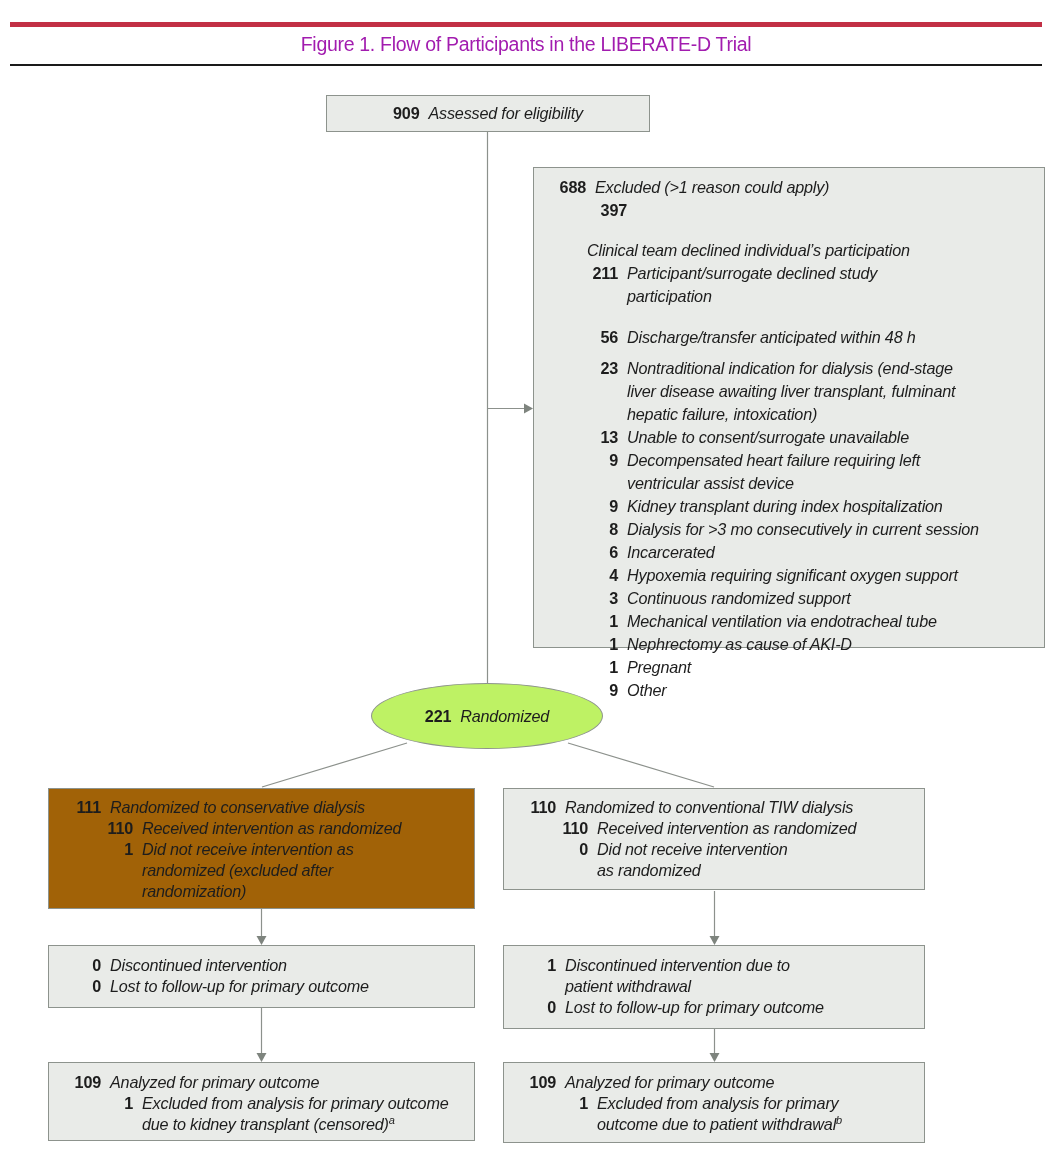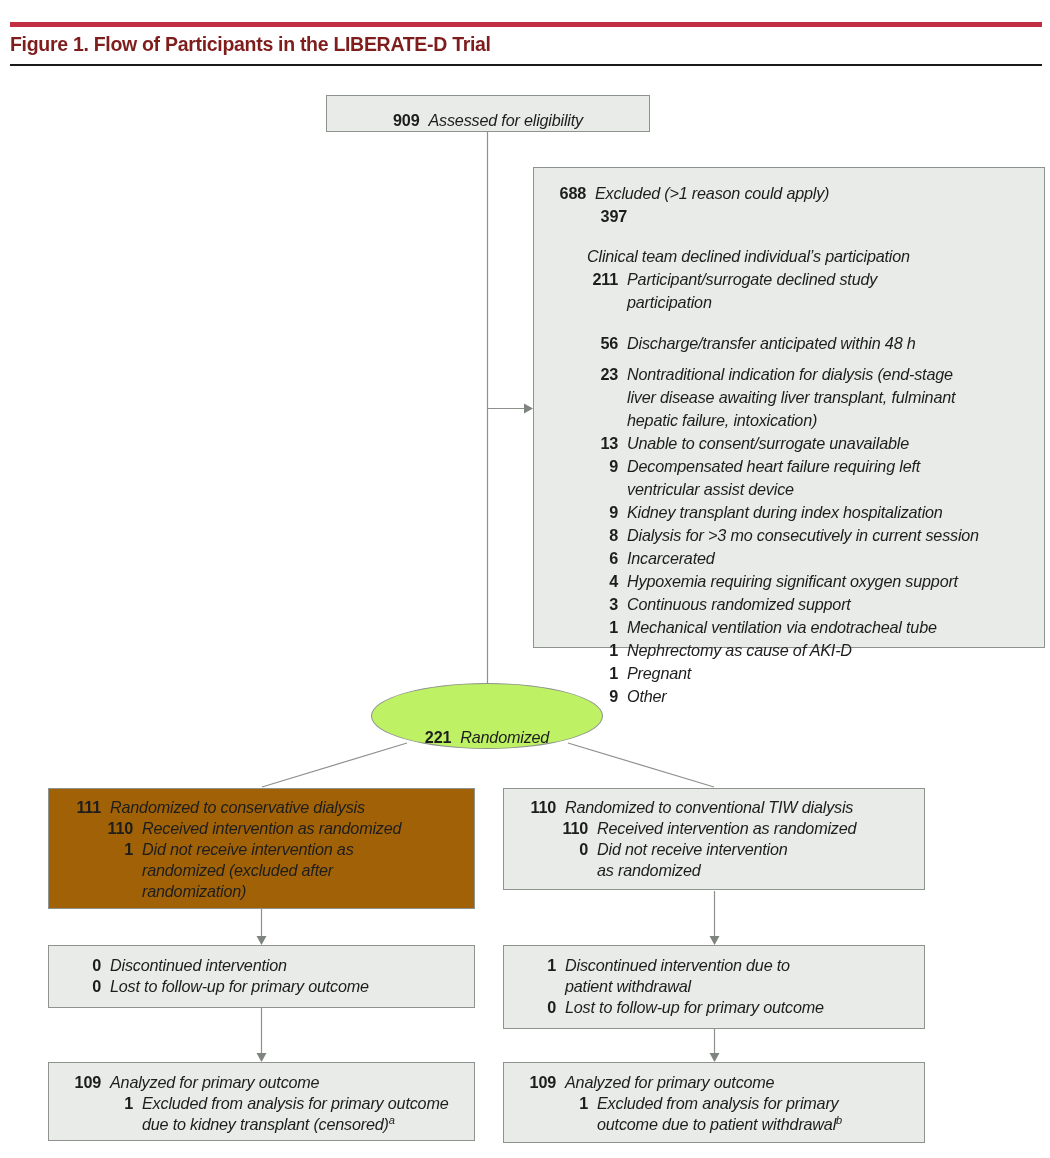--- a/index.html
+++ b/index.html
@@ -4,38 +4,38 @@
 <style>
   html,body{margin:0;padding:0;}
   body{
     width:1050px;height:1158px;position:relative;background:#ffffff;
     font-family:"Liberation Sans", sans-serif;color:#1d1d1d;
     -webkit-font-smoothing:antialiased;
   }
   .accent-bar{position:absolute;left:10px;width:1032px;top:22px;height:5px;}
   .fig-title{
     position:absolute;left:10px;top:33px;width:1032px;
-    font-size:19.5px;font-weight:700;letter-spacing:-0.3px;color:#7f1d1d;
+    font-size:19.5px;font-weight:400;letter-spacing:-0.3px;color:#a21caf;text-align:center;
   }
   .title-rule{position:absolute;left:10px;width:1032px;top:64px;height:2px;background:#1a1a1a;}
 
   svg.connectors{position:absolute;left:0;top:0;z-index:0;}
 
   .fbox{
     position:absolute;z-index:1;box-sizing:border-box;
     background:#e9ebe8;border:1px solid #8d938d;
     font-size:16.2px;line-height:21px;letter-spacing:-0.2px;
     padding:8px 10px 0 12px;
   }
-  .fbox.lh23{line-height:23px;padding-top:14px;}
+  .fbox.lh23{line-height:23px;padding-top:8px;}
   .row{display:flex;align-items:baseline;}
   .num{font-weight:700;width:40px;flex:0 0 40px;text-align:right;}
   .txt{margin-left:9px;white-space:pre-line;font-style:italic;}
   .txt sup{font-size:11px;line-height:0;}
-  .centered{display:flex;align-items:flex-end;justify-content:center;padding:0;}
+  .centered{display:flex;align-items:center;justify-content:center;padding:0;}
   .centered .num{width:auto;flex:0 0 auto;}
   .ellipse{border-radius:50%;}
 </style>
 </head>
 <body>
 
 <div class="accent-bar" style="background: rgb(194, 47, 69);"></div>
 
 <div class="fig-title">Figure 1. Flow of Participants in the LIBERATE-D Trial</div>
 

